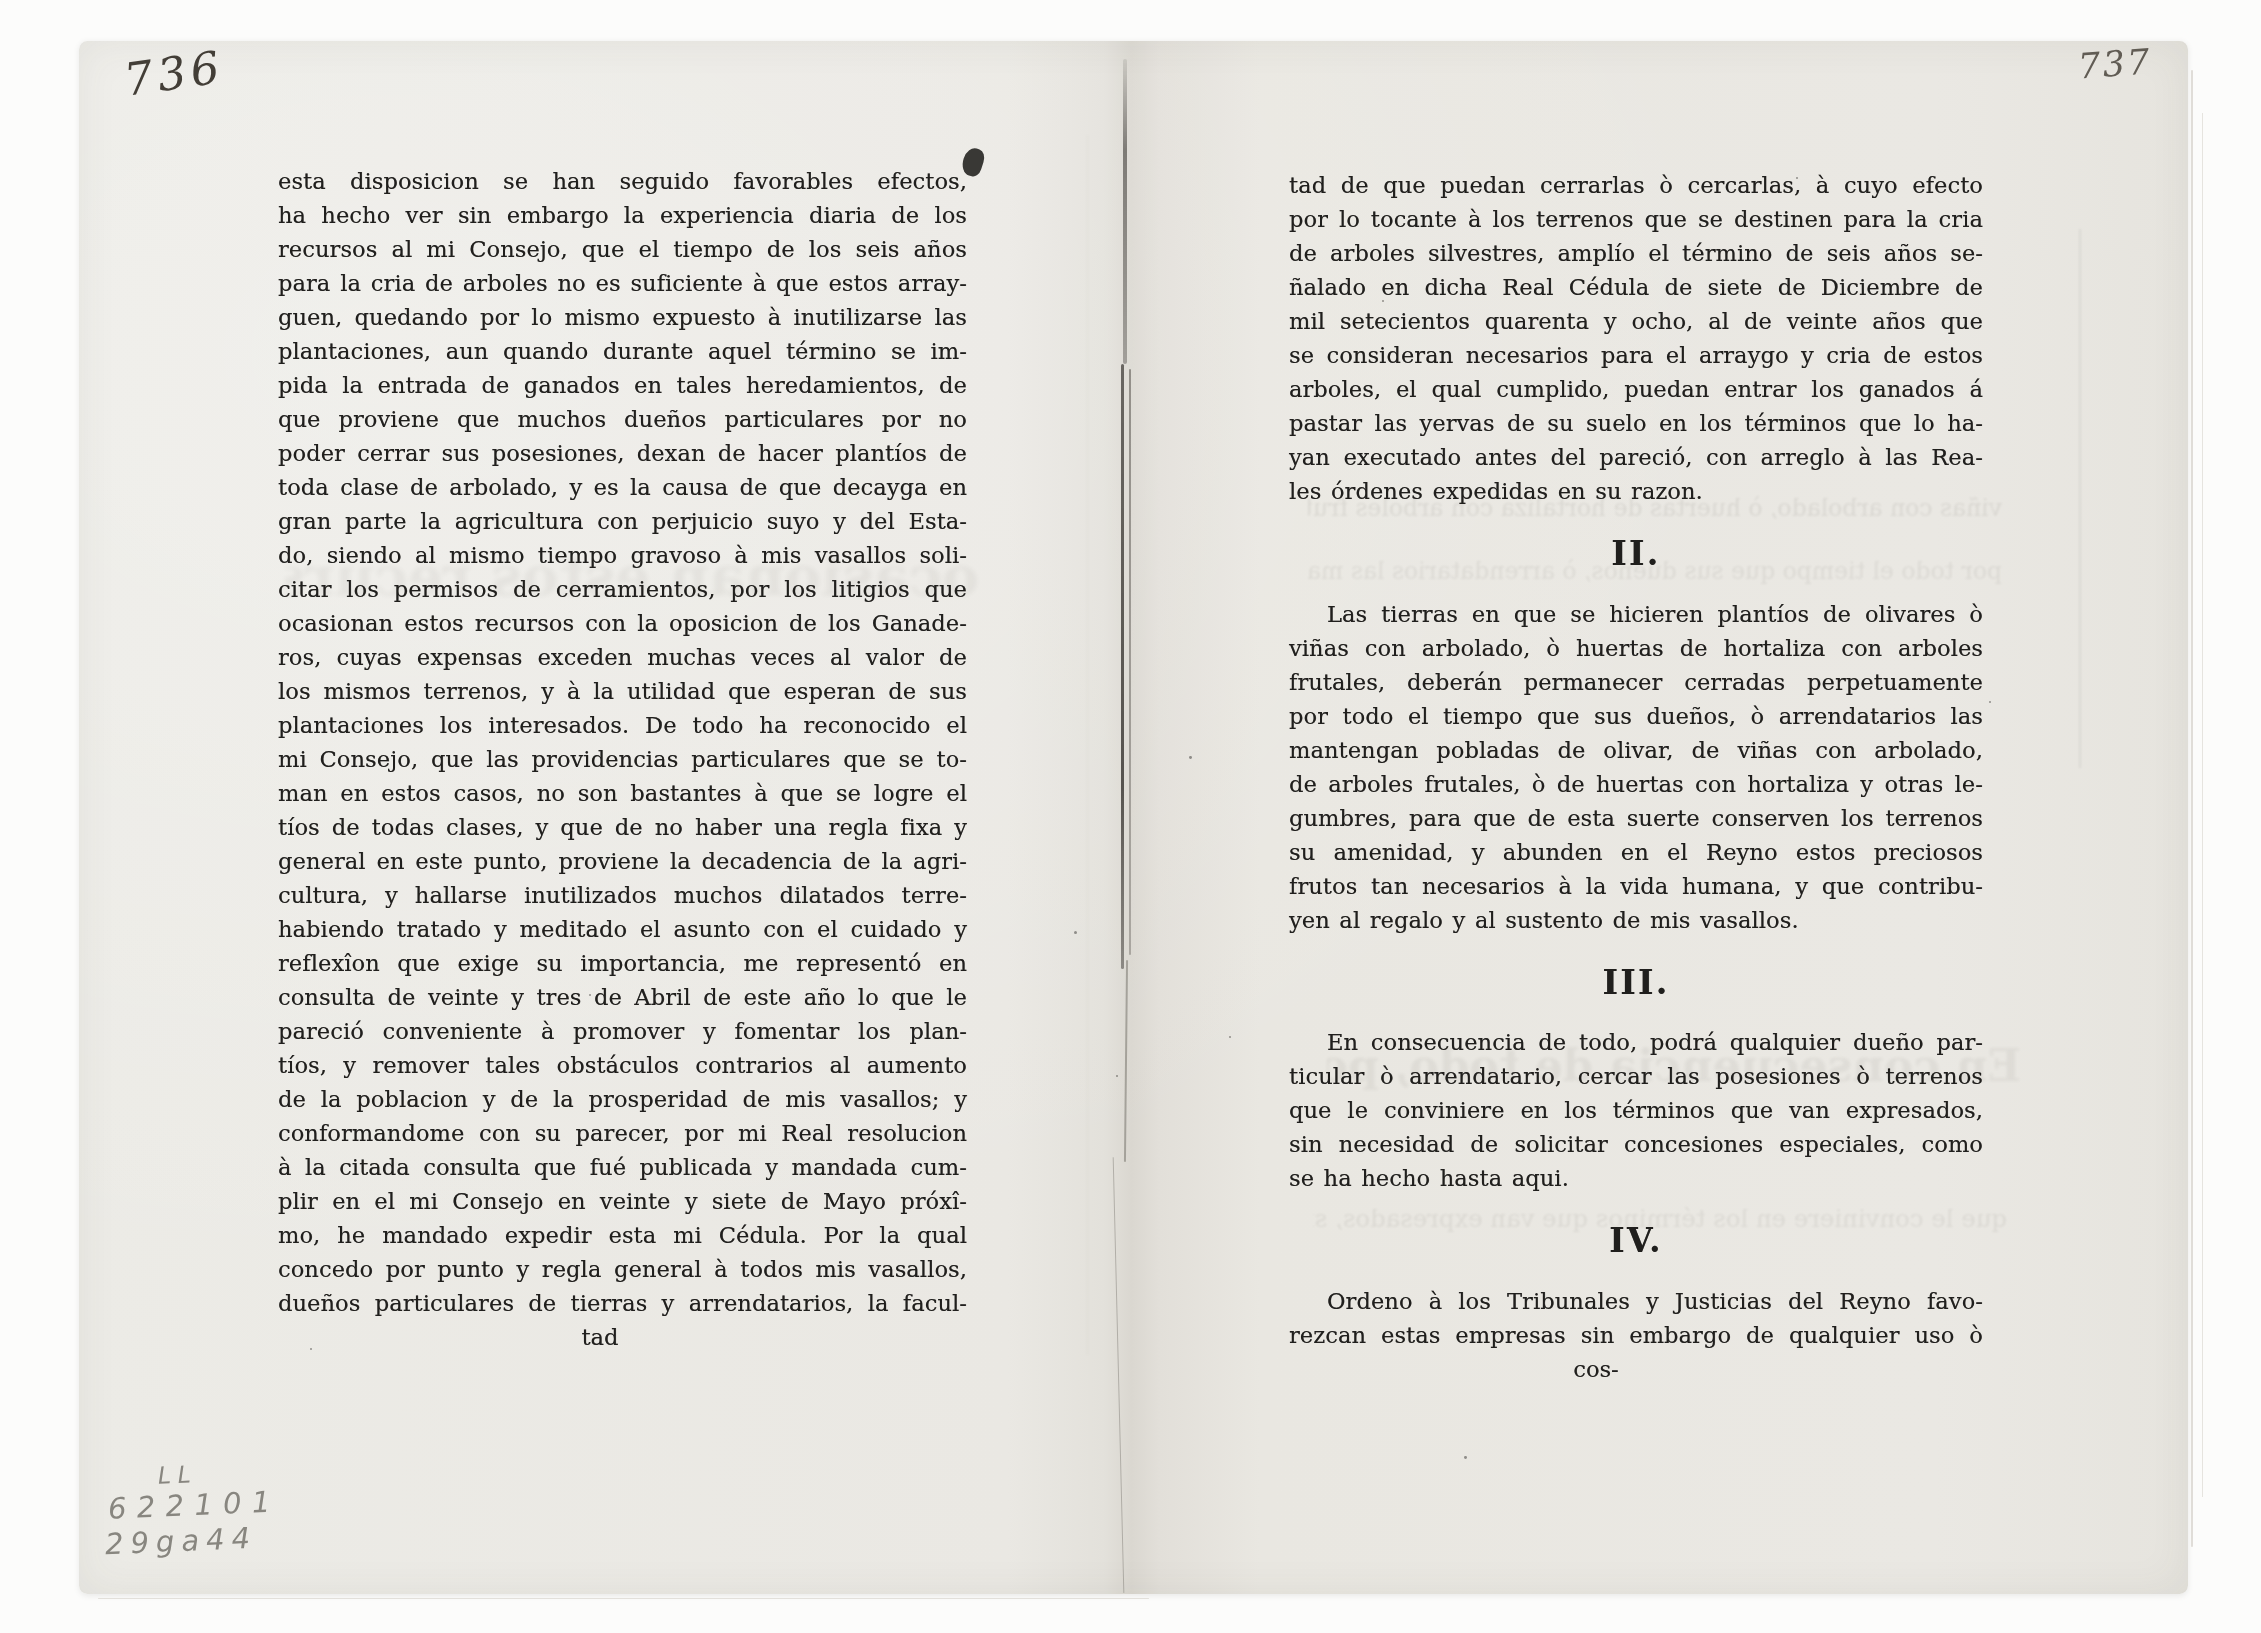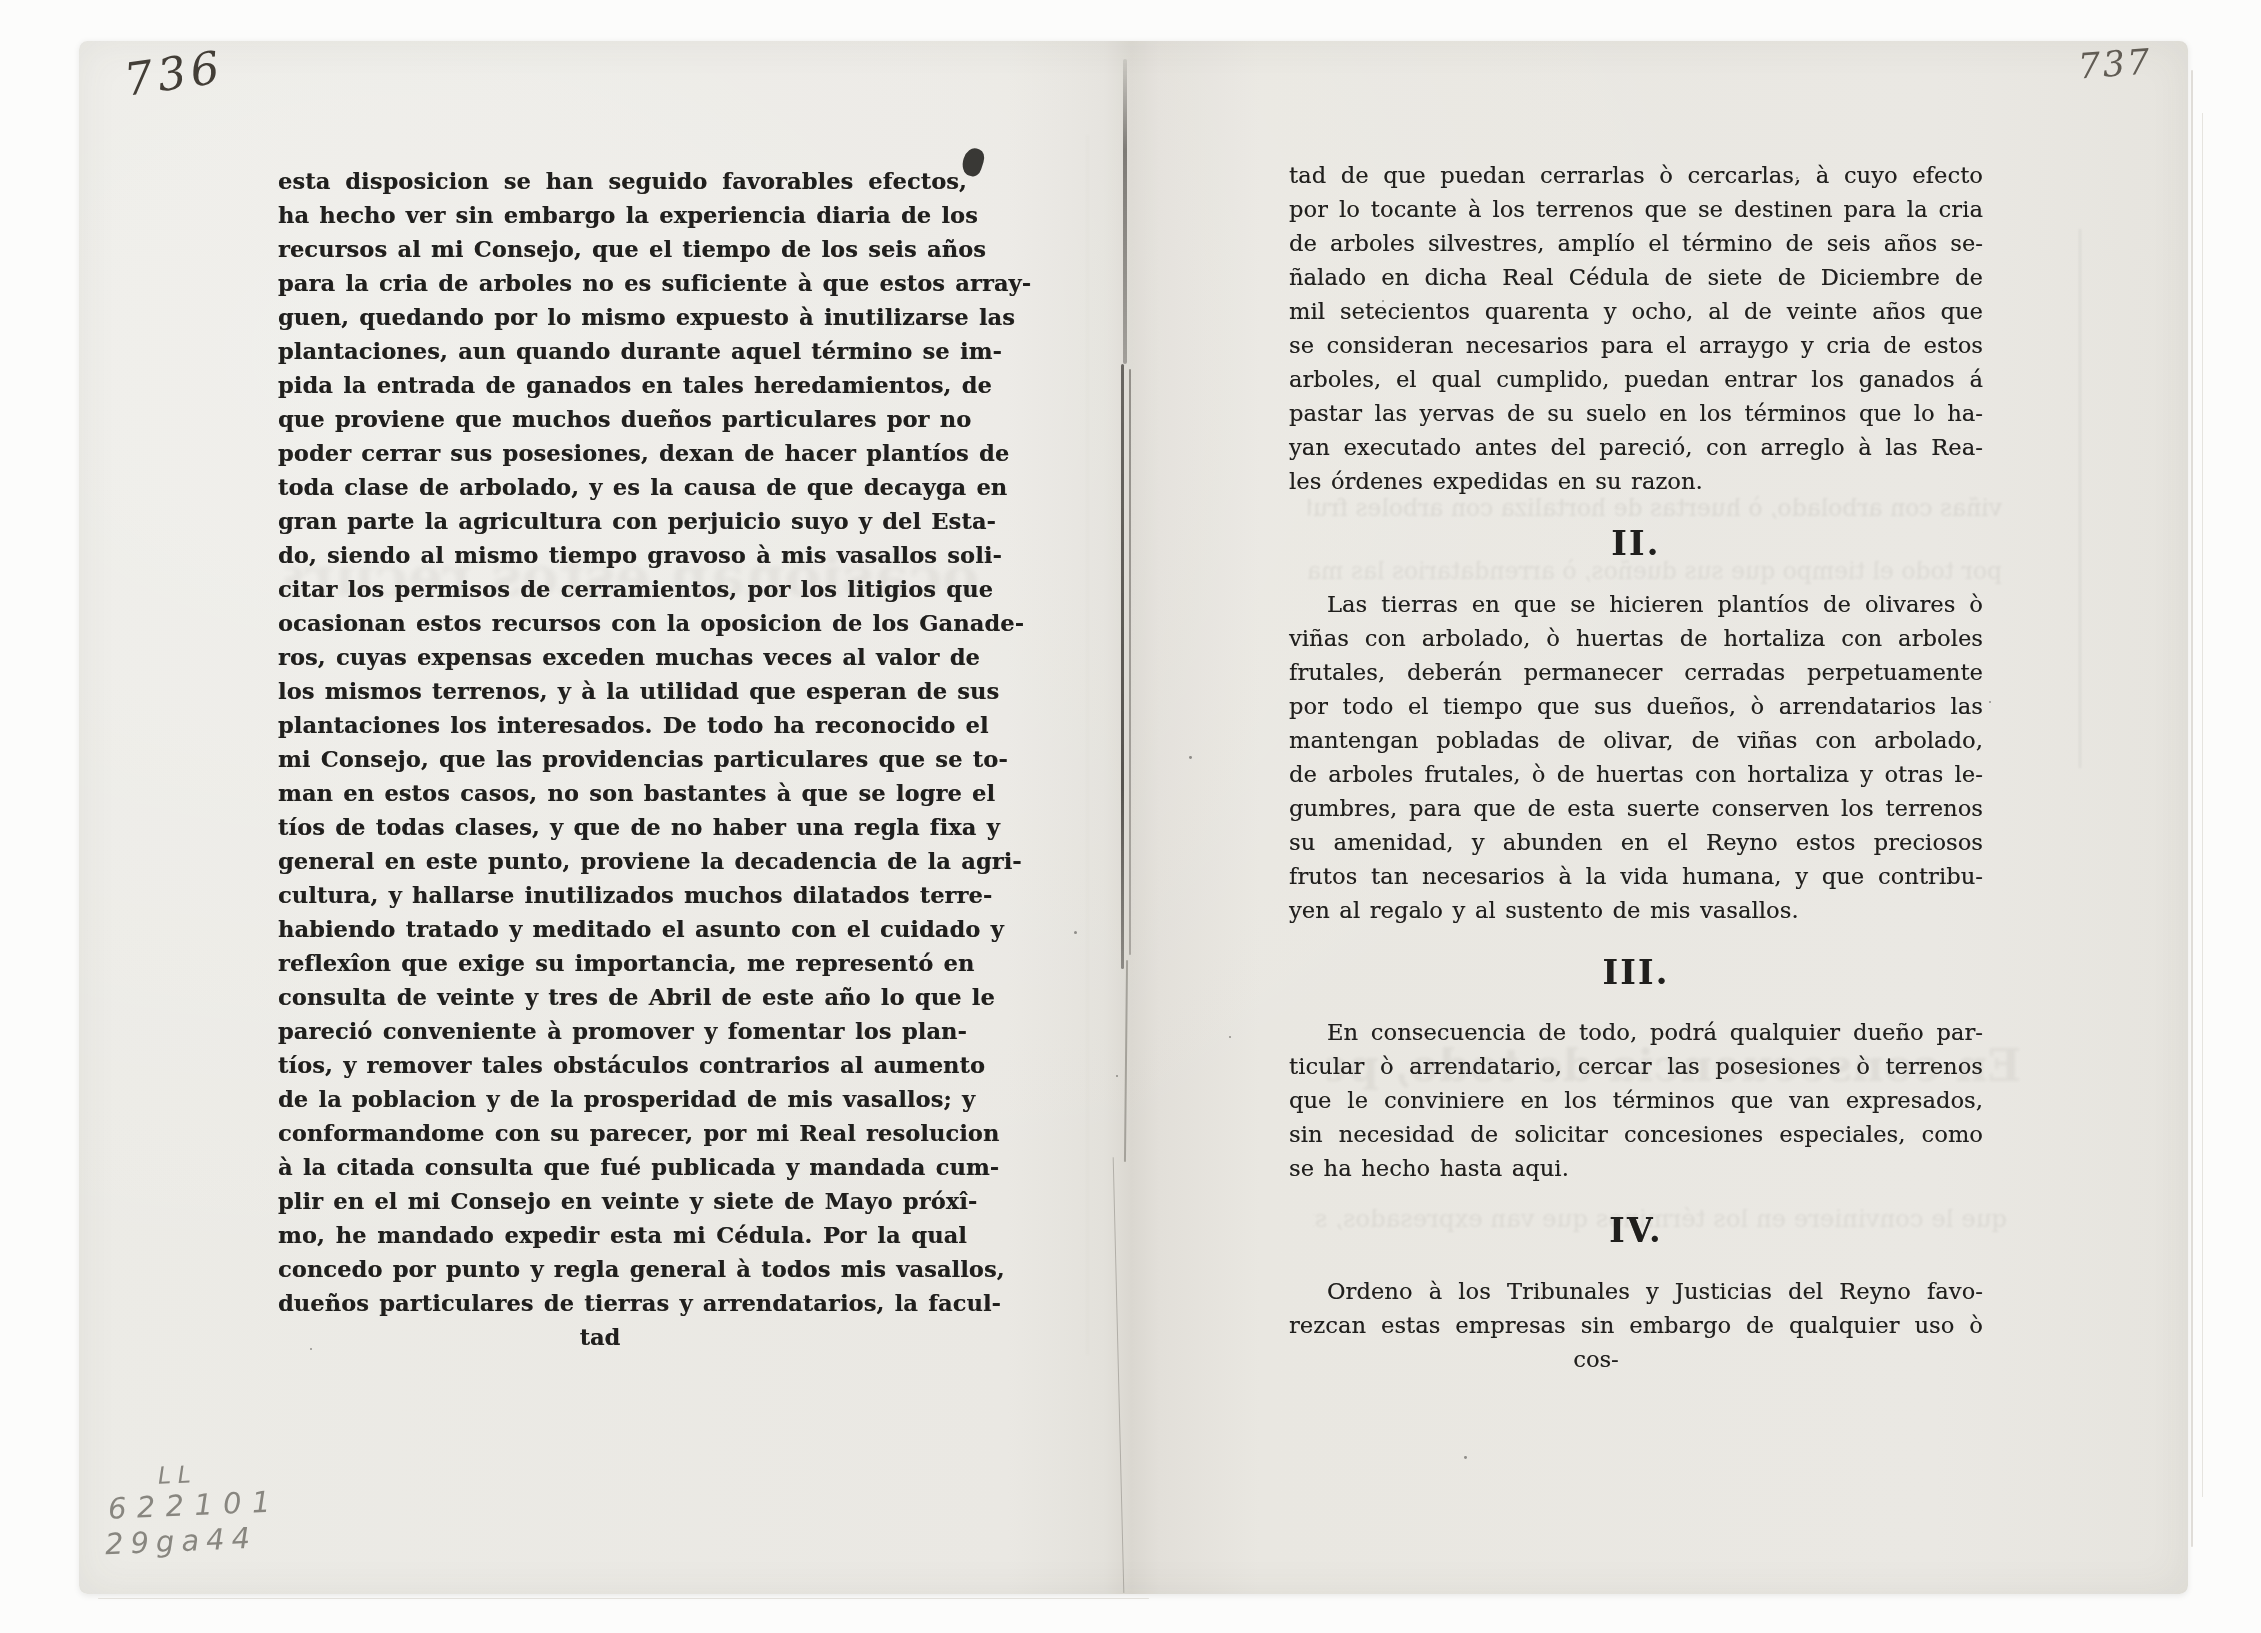--- a/index.html
+++ b/index.html
@@ -31,22 +31,22 @@
   .crease-right{left:2000px;top:188px;width:1.9px;height:539px;background:rgba(50,46,40,0.07);filter:blur(0.9px);}
   .crease-left{left:1008px;top:94px;width:1.4px;height:1220px;background:rgba(50,46,40,0.035);filter:blur(0.9px);}
 
   
   .sheet-edge{position:absolute;background:#d9d6cf;}
   .edge-right-1{left:2191px;top:70px;width:1.9px;height:1477px;border-radius:0.9px;opacity:0.8;}
   .edge-right-2{left:2202px;top:113px;width:0.9px;height:1384px;background:#e3e1db;opacity:0.9;position:absolute;}
   .edge-bottom-1{left:98px;top:1598px;width:1051px;height:1.4px;border-radius:0.9px;opacity:0.7;}
 
   .textblock{position:absolute;color:#201f1d;}
-  .left-text{left:199px;top:123px;width:689px;font-weight:bold;}
-  .right-text{left:1210px;top:117px;width:694px;}
+  .left-text{left:199px;top:123px;width:689px;}
+  .right-text{left:1210px;top:127px;width:694px;}
   .line{
     height:34px;line-height:34px;font-size:22.5px;letter-spacing:0.1px;word-spacing:2.3px;
     text-align:justify;text-align-last:justify;white-space:nowrap;
     text-shadow:0.2px 0.2px 0.3px rgba(25,24,22,0.55);
   }
   .line-left{text-align:left;text-align-last:left;}
   .line-indent{text-indent:38px;}
   .section-heading{
     font-size:33px;font-weight:bold;text-align:center;letter-spacing:2.3px;
     height:43px;line-height:43px;margin-top:24px;margin-bottom:21.6px;

